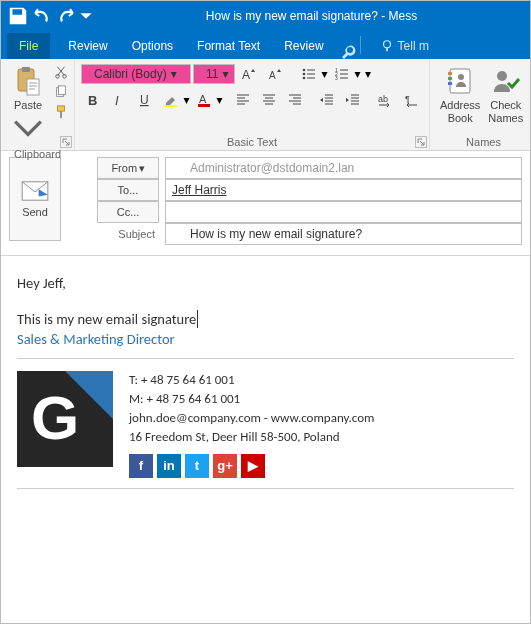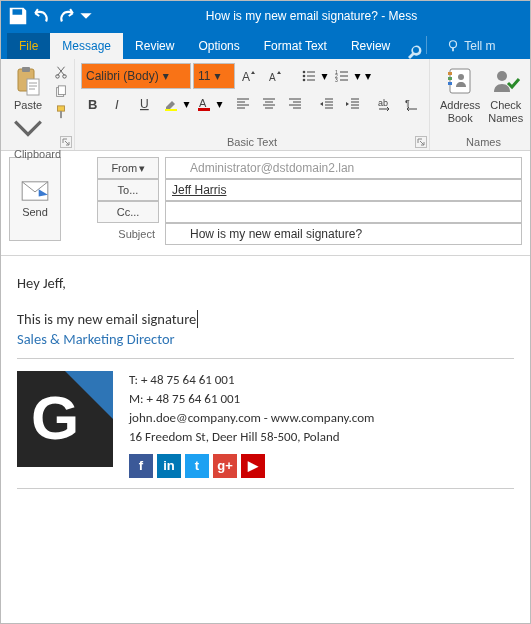--- a/index.html
+++ b/index.html
@@ -53,22 +53,22 @@
     padding: 6px 12px;
     font-size: 12px;
     cursor: default;
   }
   .ribbontabs .tab.active {
     background: #f3f3f3;
     color: #0072C6;
   }
   .ribbontabs .tab.file {
     background: #005A9E;
-    color: #eab308;
-    margin-right: 0;
+    color: #bef264;
+    margin-right: 6px;
   }
   .ribbontabs .tell {
     display: flex; align-items: center; gap: 4px;
     padding: 6px 4px 6px 10px;
     color: #cde6f7;
     font-size: 12px;
     white-space: nowrap;
   }
   .ribbontabs .tell svg { width: 14px; height: 14px; }
   .ribbontabs .tell-gap { width: 6px; border-left: 1px solid rgba(255,255,255,0.3); height: 18px; align-self: center; margin: 0 4px; }
@@ -107,22 +107,22 @@
     padding: 2px 4px; min-width: 42px;
     color: #444;
   }
   .big-btn .lbl { font-size: 11px; text-align: center; line-height: 1.2; margin-top: 2px; }
   .big-btn svg { width: 32px; height: 32px; }
   .side-col { display: flex; flex-direction: column; gap: 2px; margin-left: 2px; }
   .smbtn { width: 20px; height: 18px; display:flex; align-items:center; justify-content:center; }
   .smbtn svg { width:14px; height:14px; }
   .field-row { display: flex; align-items: center; gap: 2px; }
   .combo {
-    height: 26px; border: 1px solid #c0c0c0; background: #f97316;
-    display: flex; align-items: center; padding: 0 4px;
+    height: 20px; border: 1px solid #c0c0c0; background: #ec4899;
+    display: flex; align-items: center; padding: 0 12px;
     font-size: 12px; color: #333;
   }
   .combo .caret { margin-left: 4px; }
   .tool-row { display: flex; gap: 2px; margin-top: 4px; }
   .tool-btn {
     width: 24px; height: 22px; display:flex; align-items:center; justify-content:center;
     border: 1px solid transparent;
   }
   .tool-btn svg { width:16px; height:16px; }
   .split-caret { width: 7px; height: 22px; display:flex; align-items:center; justify-content:center; }
@@ -221,21 +221,20 @@
       <svg viewBox="0 0 10 10">
           <path fill="#fff" d="M1 3l4 4 4-4z"></path>
         </svg>
     </div>
   </div>
   <div class="titletext">How is my new email signature?  -  Mess</div>
 </div>
 
 <div class="ribbontabs">
   <div class="tab file">File</div>
-  <div class="tab active">Message</div>
   <div class="tab">Review</div>
   <div class="tab">Options</div>
   <div class="tab">Format Text</div>
   <div class="tab">Review</div>
   <div class="help-gap">
     <svg viewBox="0 0 16 16" width="16" height="16">
         <path fill="#cde6f7" d="M2 14 6 10a5 5 0 1 1 2 2L4 16zM10 4a3 3 0 1 0 0 6 3 3 0 0 0 0-6z"></path>
       </svg>
   </div>
   <div class="tell-gap"></div>

